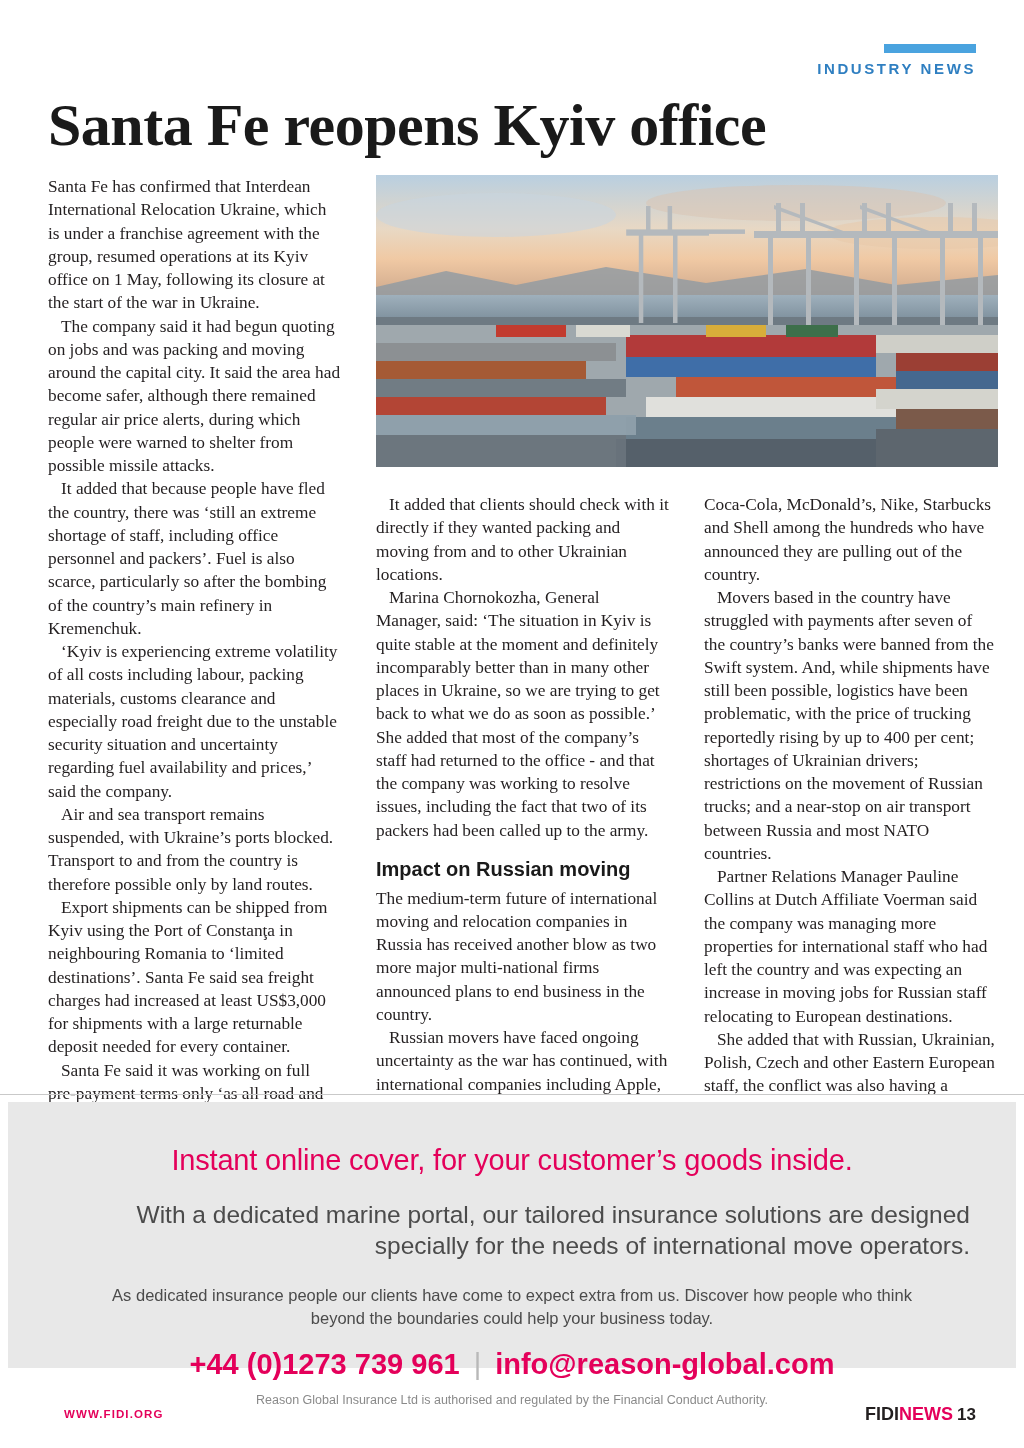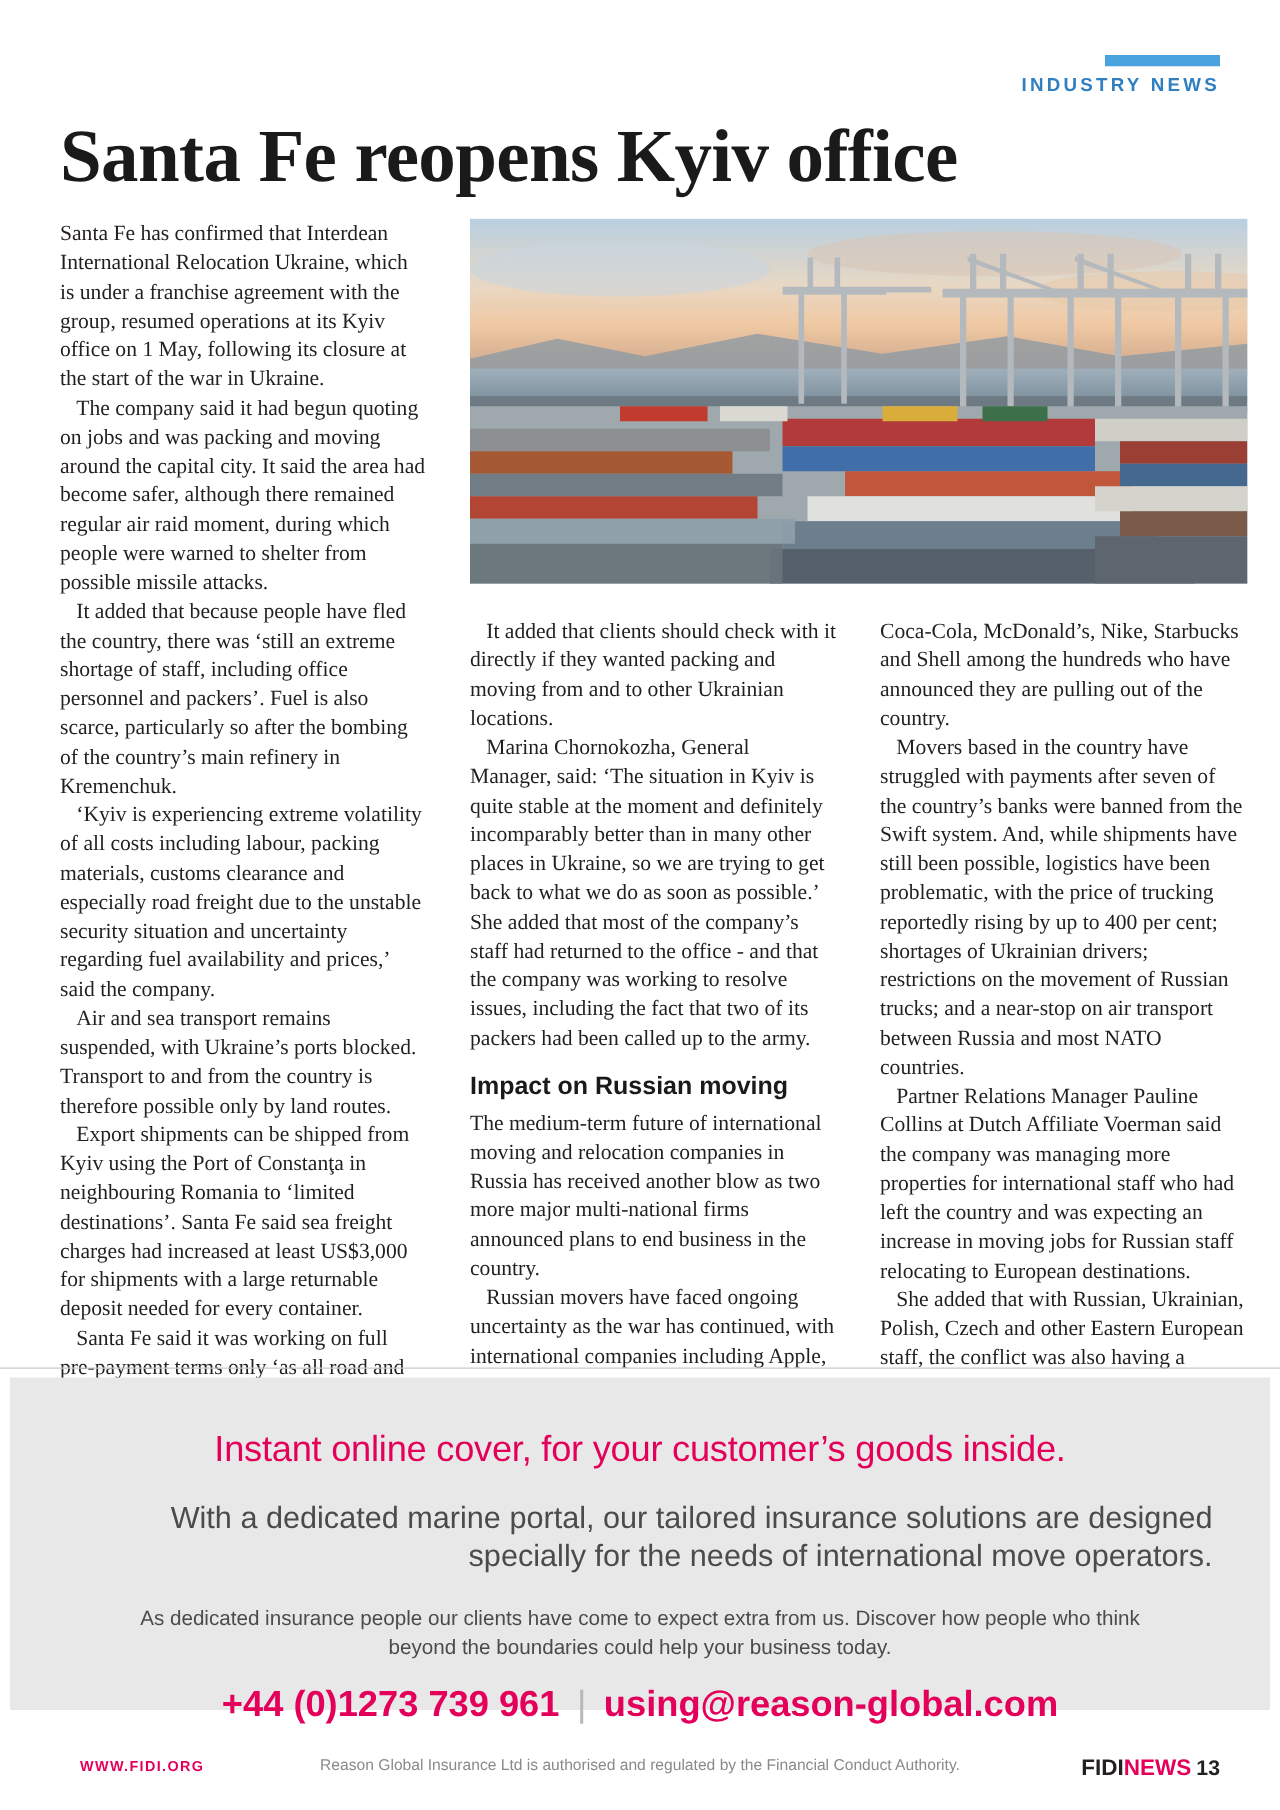--- a/index.html
+++ b/index.html
@@ -144,21 +144,21 @@
     color: #e4005a;
     font-size: 29px;
     font-weight: bold;
   }
   .ad-contact .sep {
     color: #b8b8b8;
     font-weight: normal;
     margin: 0 14px;
   }
   .ad-legal {
-    margin-top: 24px;
+    margin-top: 12px;
     color: #8a8a8a;
     font-size: 12.5px;
   }
 
   
   .footer {
     position: absolute;
     left: 0;
     top: 1408px;
     width: 1024px;
@@ -292,21 +292,21 @@
           <rect x="330" y="150" width="60" height="12" fill="#d8ad3a"></rect>
           <rect x="410" y="150" width="52" height="12" fill="#3d6f4a"></rect>
           <rect x="120" y="150" width="70" height="12" fill="#c23b2f"></rect>
           <rect x="200" y="150" width="54" height="12" fill="#d9d9d2"></rect>
         </g>
       </svg>
     </div>
 
     <div class="col col-1">
       <p class="first">Santa Fe has confirmed that Interdean International Relocation Ukraine, which is under a franchise agreement with the group, resumed operations at its Kyiv office on 1 May, following its closure at the start of the war in Ukraine.</p>
-      <p>The company said it had begun quoting on jobs and was packing and moving around the capital city. It said the area had become safer, although there remained regular air raid moment, during which people were warned to shelter from possible missile attacks.</p>
+      <p>The company said it had begun quoting on jobs and was packing and moving around the capital city. It said the area had become safer, although there remained regular air price alerts, during which people were warned to shelter from possible missile attacks.</p>
       <p>It added that because people have fled the country, there was ‘still an extreme shortage of staff, including office personnel and packers’. Fuel is also scarce, particularly so after the bombing of the country’s main refinery in Kremenchuk.</p>
       <p>‘Kyiv is experiencing extreme volatility of all costs including labour, packing materials, customs clearance and especially road freight due to the unstable security situation and uncertainty regarding fuel availability and prices,’ said the company.</p>
       <p>Air and sea transport remains suspended, with Ukraine’s ports blocked. Transport to and from the country is therefore possible only by land routes.</p>
       <p>Export shipments can be shipped from Kyiv using the Port of Constanţa in neighbouring Romania to ‘limited destinations’. Santa Fe said sea freight charges had increased at least US$3,000 for shipments with a large returnable deposit needed for every container.</p>
       <p>Santa Fe said it was working on full pre-payment terms only ‘as all road and sea freight carriers request pre-payment of freight’ and subcontractors were requiring payment for packing services weekly, and ‘packing materials are</p>
     </div>
 
     <div class="col col-2">
       <p>It added that clients should check with it directly if they wanted packing and moving from and to other Ukrainian locations.</p>
       <p>Marina Chornokozha, General Manager, said: ‘The situation in Kyiv is quite stable at the moment and definitely incomparably better than in many other places in Ukraine, so we are trying to get back to what we do as soon as possible.’ She added that most of the company’s staff had returned to the office - and that the company was working to resolve issues, including the fact that two of its packers had been called up to the army.</p>
@@ -323,21 +323,21 @@
     </div>
   </div>
 
   <div class="hr-bottom"></div>
 
   <div class="advert">
     <div class="ad-head">Instant online cover, for your customer’s goods inside.</div>
     <div class="ad-sub">With a dedicated marine portal, our tailored insurance solutions are designed specially for the needs of international move operators.</div>
     <div class="ad-body">As dedicated insurance people our clients have come to expect extra from us. Discover how people who think beyond the boundaries could help your business today.</div>
     <div class="ad-contact">
-      <span>+44 (0)1273 739 961</span><span class="sep">|</span><span>using@reason-global.com</span>
+      <span>+44 (0)1273 739 961</span><span class="sep">|</span><span>info@reason-global.com</span>
     </div>
     <div class="ad-legal">Reason Global Insurance Ltd is authorised and regulated by the Financial Conduct Authority.</div>
   </div>
 
   <div class="footer">
     <div class="footer-left">WWW.FIDI.ORG</div>
     <div class="footer-right">
       <span class="fidi">FIDI</span><span class="focus">NEWS</span><span class="pg">13</span>
     </div>
   </div>

